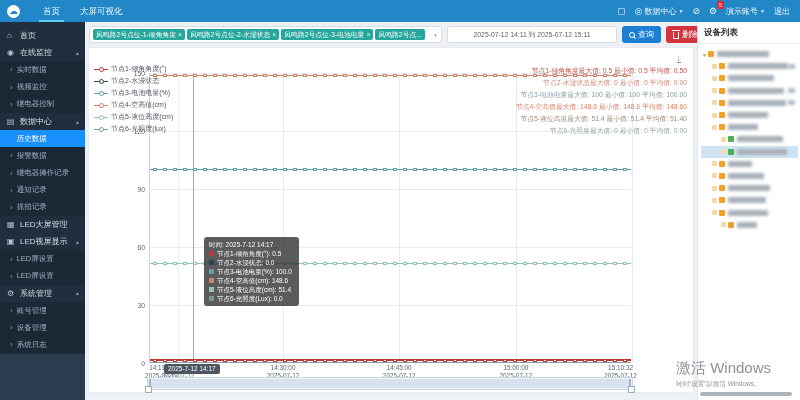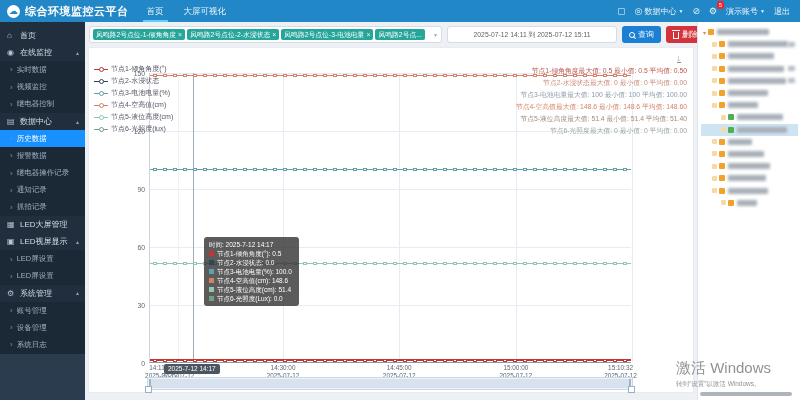--- a/index.html
+++ b/index.html
@@ -96,21 +96,20 @@
 
 .watermark{position:absolute;left:676px;top:359px;color:#8f9296;z-index:10;pointer-events:none}
 .wm1{font-size:15px}
 .wm2{font-size:6.5px;margin-top:2px;white-space:nowrap}
 </style>
 </head>
 <body>
 
 <header class="topnav">
   <span class="logo">☁</span>
-  <span class="brand">综合环境监控云平台</span>
   <span class="nav-item active">首页</span>
   <span class="nav-item">大屏可视化</span>
   <div class="topnav-right">
     <span class="tn-icon">▢</span>
     <span class="tn-group">
       <span class="tn-icon">◎</span>
       <span>数据中心</span>
       <span class="caret-sm">▼</span>
     </span>
     <span class="tn-icon">⊘</span>
@@ -399,20 +398,21 @@
       </div>
     <div class="datazoom">
       <div class="dz-fill"></div>
       <div class="dz-handle l"></div>
       <div class="dz-handle r"></div>
     </div>
   </section>
 </main>
 
 <aside class="devices">
+  <div class="dev-header">设备列表</div>
   <div class="tree">
       <div class="tree-row" style="padding-left: 2px;">
         <span class="t-caret">▾</span>
         <span class="t-icon" style="background: rgb(240, 162, 43);"></span>
         <span class="t-blur" style="width: 52px;"></span>
       </div>
       <div class="tree-row" style="padding-left: 11px;">
         <span class="t-sq"></span>
         <span class="t-icon" style="background: rgb(240, 162, 43);"></span>
         <span class="t-blur" style="width: 60px;"></span>

